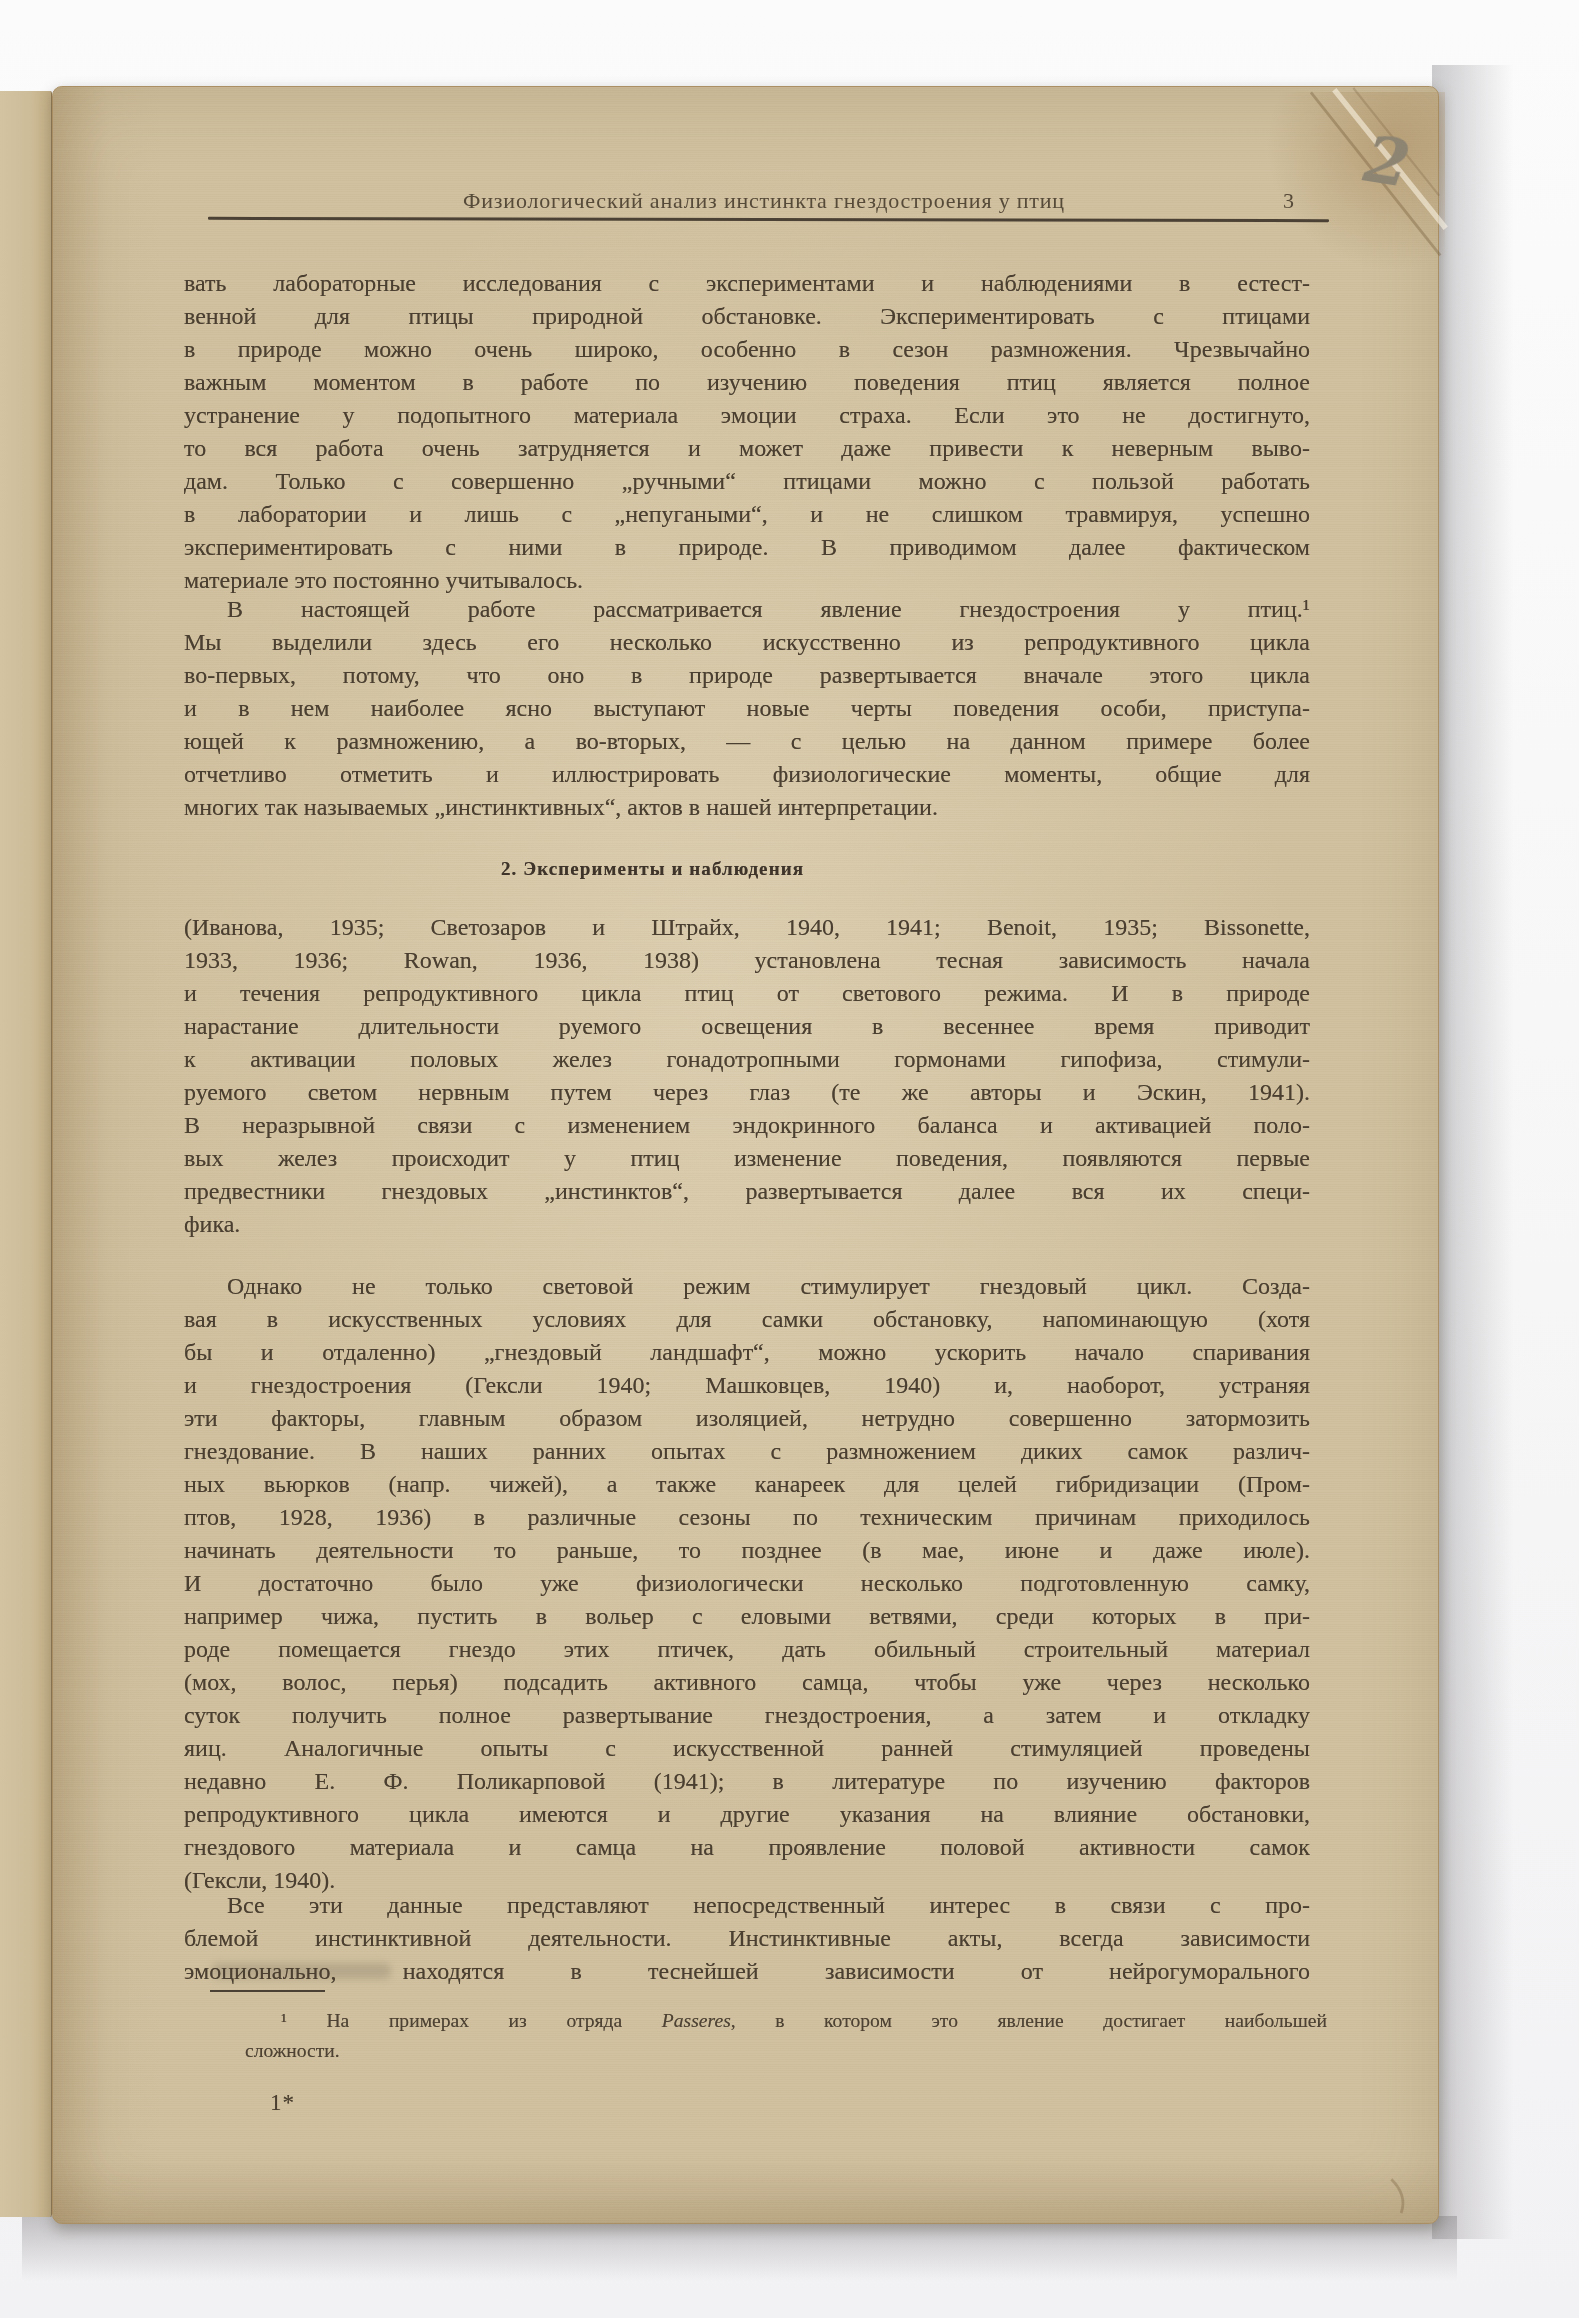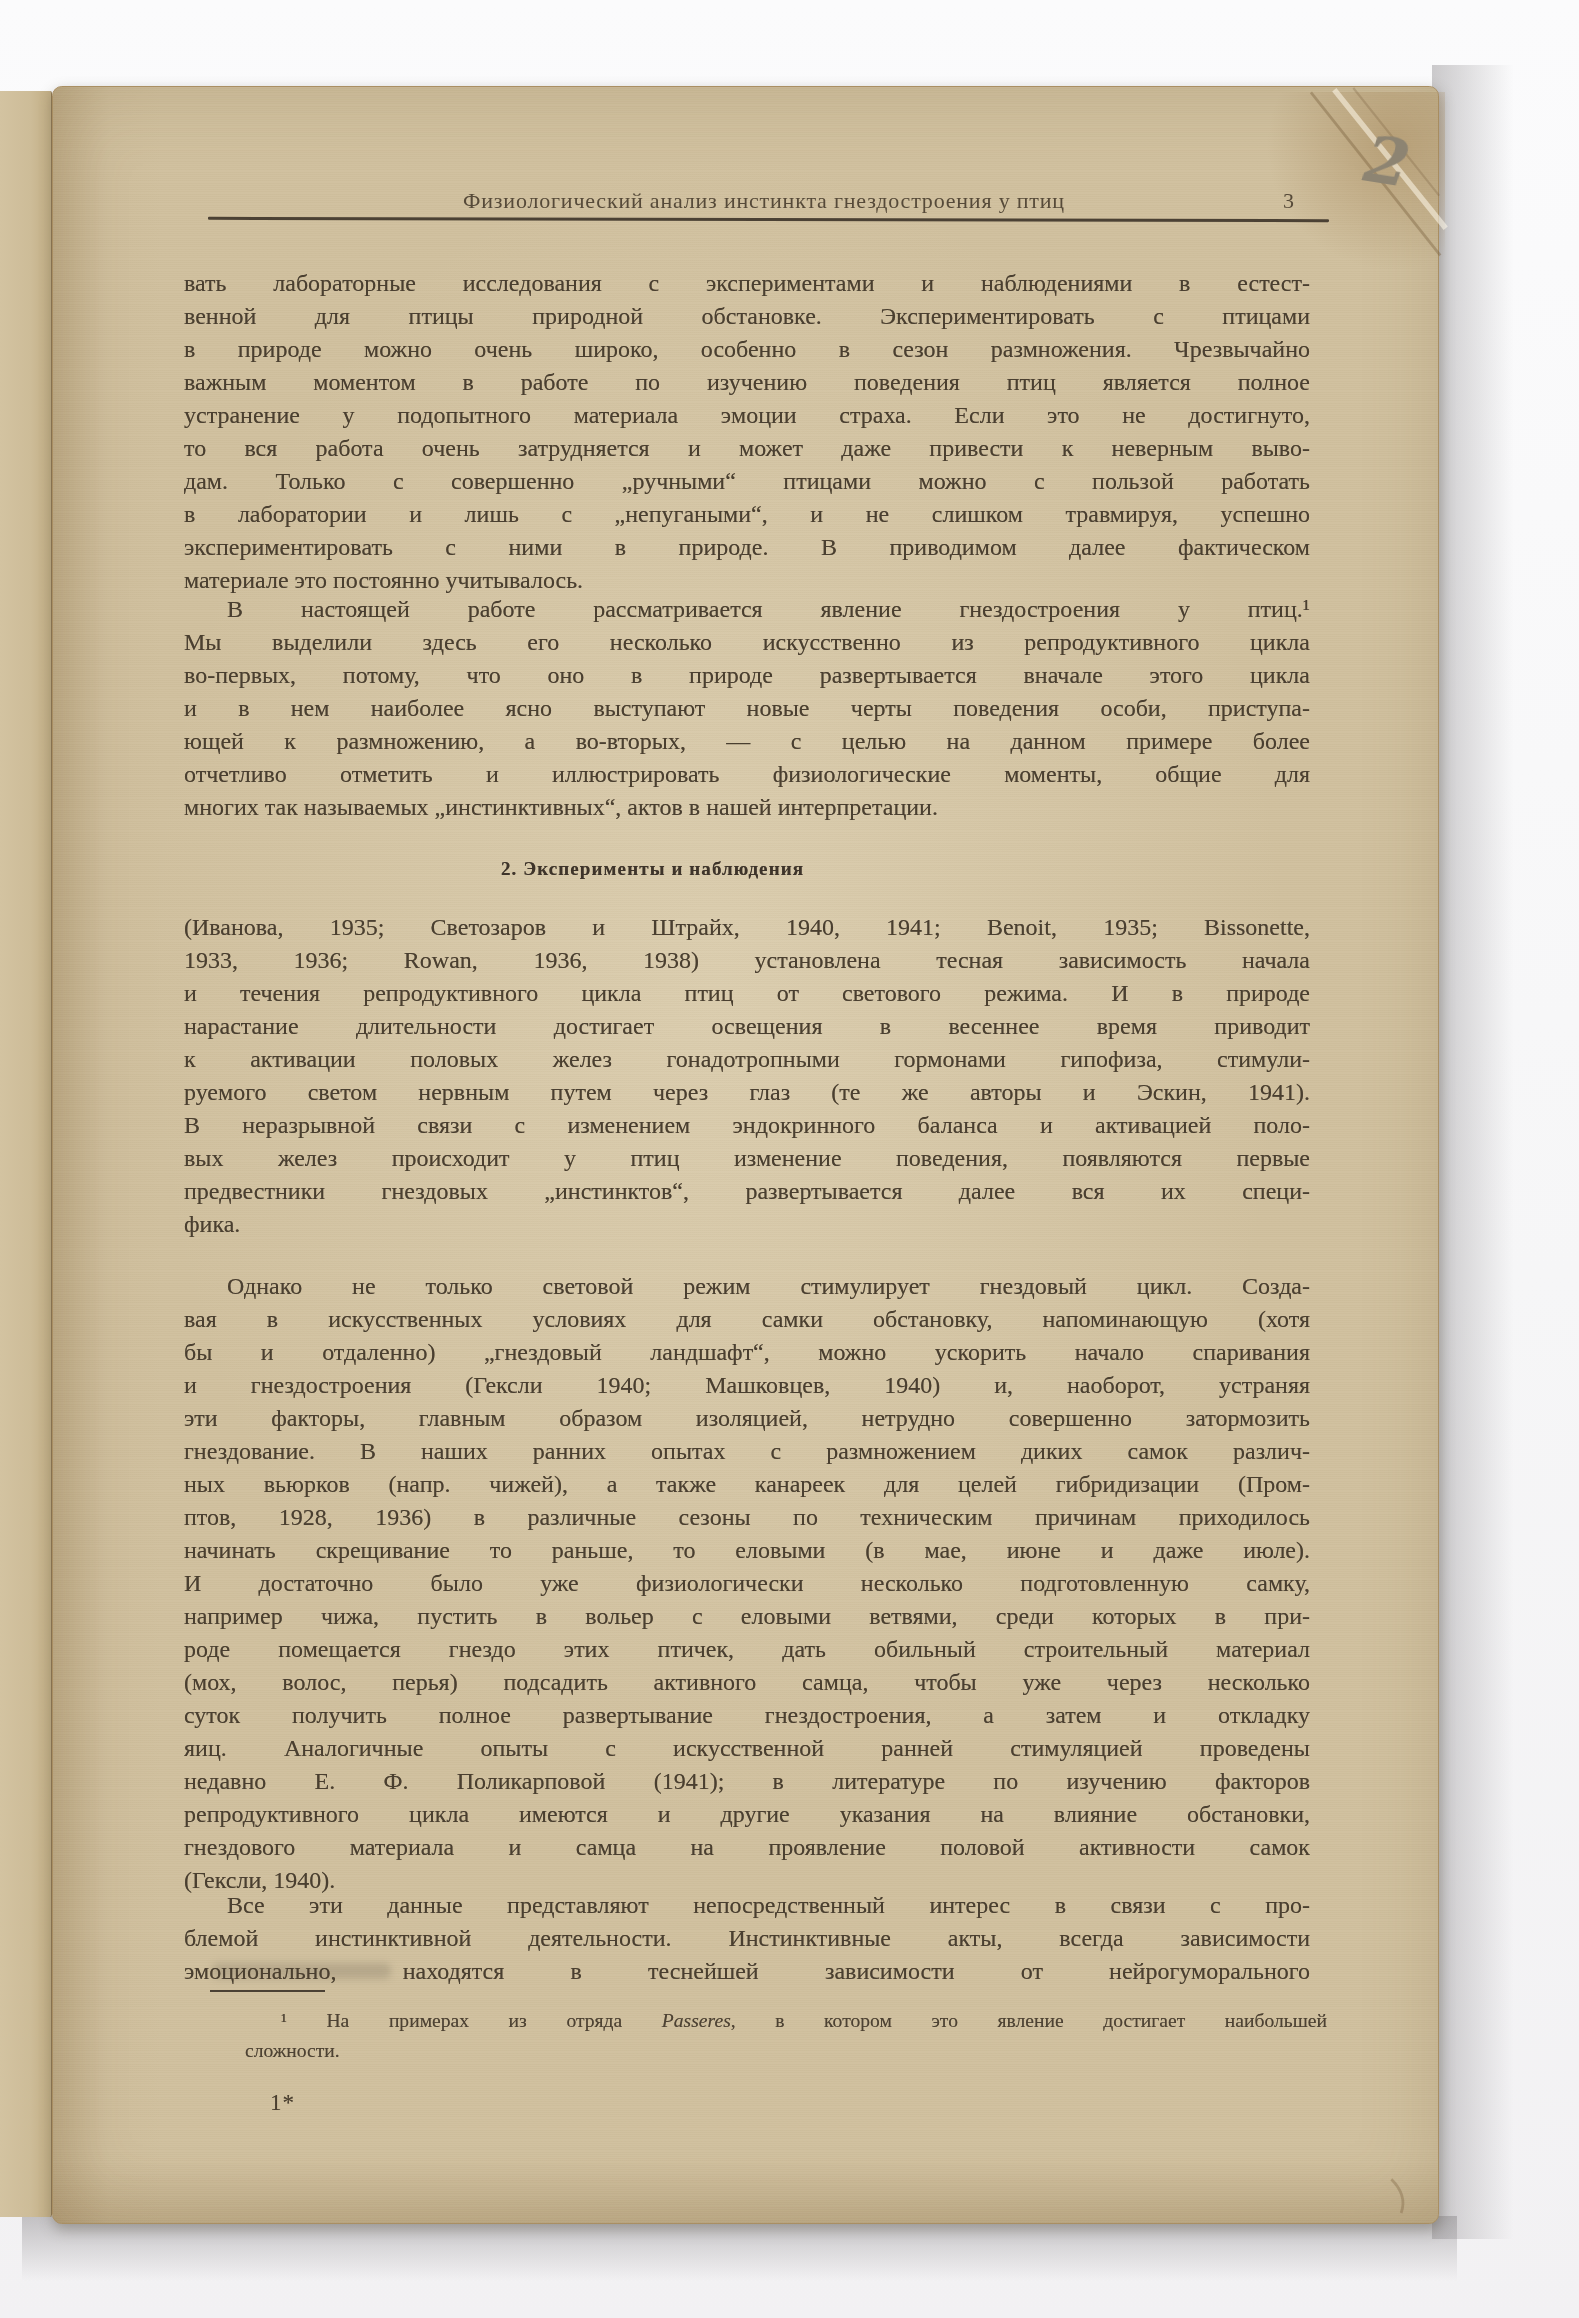--- a/index.html
+++ b/index.html
@@ -107,39 +107,39 @@
     <div class="ln">отчетливо отметить и иллюстрировать физиологические моменты, общие для</div>
     <div class="ln end">многих так называемых „инстинктивных“, актов в нашей интерпретации.</div>
   </div>
 
   <div class="heading">2. Эксперименты и наблюдения</div>
 
   <div class="para" style="top:911px">
     <div class="ln">(Иванова, 1935; Светозаров и Штрайх, 1940, 1941; Benoit, 1935; Bissonette,</div>
     <div class="ln">1933, 1936; Rowan, 1936, 1938) установлена тесная зависимость начала</div>
     <div class="ln">и течения репродуктивного цикла птиц от светового режима. И в природе</div>
-    <div class="ln">нарастание длительности достигает освещения в весеннее время приводит</div>
+    <div class="ln">нарастание длительности руемого освещения в весеннее время приводит</div>
     <div class="ln">к активации половых желез гонадотропными гормонами гипофиза, стимули-</div>
     <div class="ln">руемого светом нервным путем через глаз (те же авторы и Эскин, 1941).</div>
     <div class="ln">В неразрывной связи с изменением эндокринного баланса и активацией поло-</div>
     <div class="ln">вых желез происходит у птиц изменение поведения, появляются первые</div>
     <div class="ln">предвестники гнездовых „инстинктов“, развертывается далее вся их специ-</div>
     <div class="ln end">фика.</div>
   </div>
 
   <div class="para" style="top:1270px">
     <div class="ln indent">Однако не только световой режим стимулирует гнездовый цикл. Созда-</div>
     <div class="ln">вая в искусственных условиях для самки обстановку, напоминающую (хотя</div>
     <div class="ln">бы и отдаленно) „гнездовый ландшафт“, можно ускорить начало спаривания</div>
     <div class="ln">и гнездостроения (Гексли 1940; Машковцев, 1940) и, наоборот, устраняя</div>
     <div class="ln">эти факторы, главным образом изоляцией, нетрудно совершенно затормозить</div>
     <div class="ln">гнездование. В наших ранних опытах с размножением диких самок различ-</div>
     <div class="ln">ных вьюрков (напр. чижей), а также канареек для целей гибридизации (Пром-</div>
     <div class="ln">птов, 1928, 1936) в различные сезоны по техническим причинам приходилось</div>
-    <div class="ln">начинать скрещивание то раньше, то еловыми (в мае, июне и даже июле).</div>
+    <div class="ln">начинать деятельности то раньше, то позднее (в мае, июне и даже июле).</div>
     <div class="ln">И достаточно было уже физиологически несколько подготовленную самку,</div>
     <div class="ln">например чижа, пустить в вольер с еловыми ветвями, среди которых в при-</div>
     <div class="ln">роде помещается гнездо этих птичек, дать обильный строительный материал</div>
     <div class="ln">(мох, волос, перья) подсадить активного самца, чтобы уже через несколько</div>
     <div class="ln">суток получить полное развертывание гнездостроения, а затем и откладку</div>
     <div class="ln">яиц. Аналогичные опыты с искусственной ранней стимуляцией проведены</div>
     <div class="ln">недавно Е. Ф. Поликарповой (1941); в литературе по изучению факторов</div>
     <div class="ln">репродуктивного цикла имеются и другие указания на влияние обстановки,</div>
     <div class="ln">гнездового материала и самца на проявление половой активности самок</div>
     <div class="ln end">(Гексли, 1940).</div>

